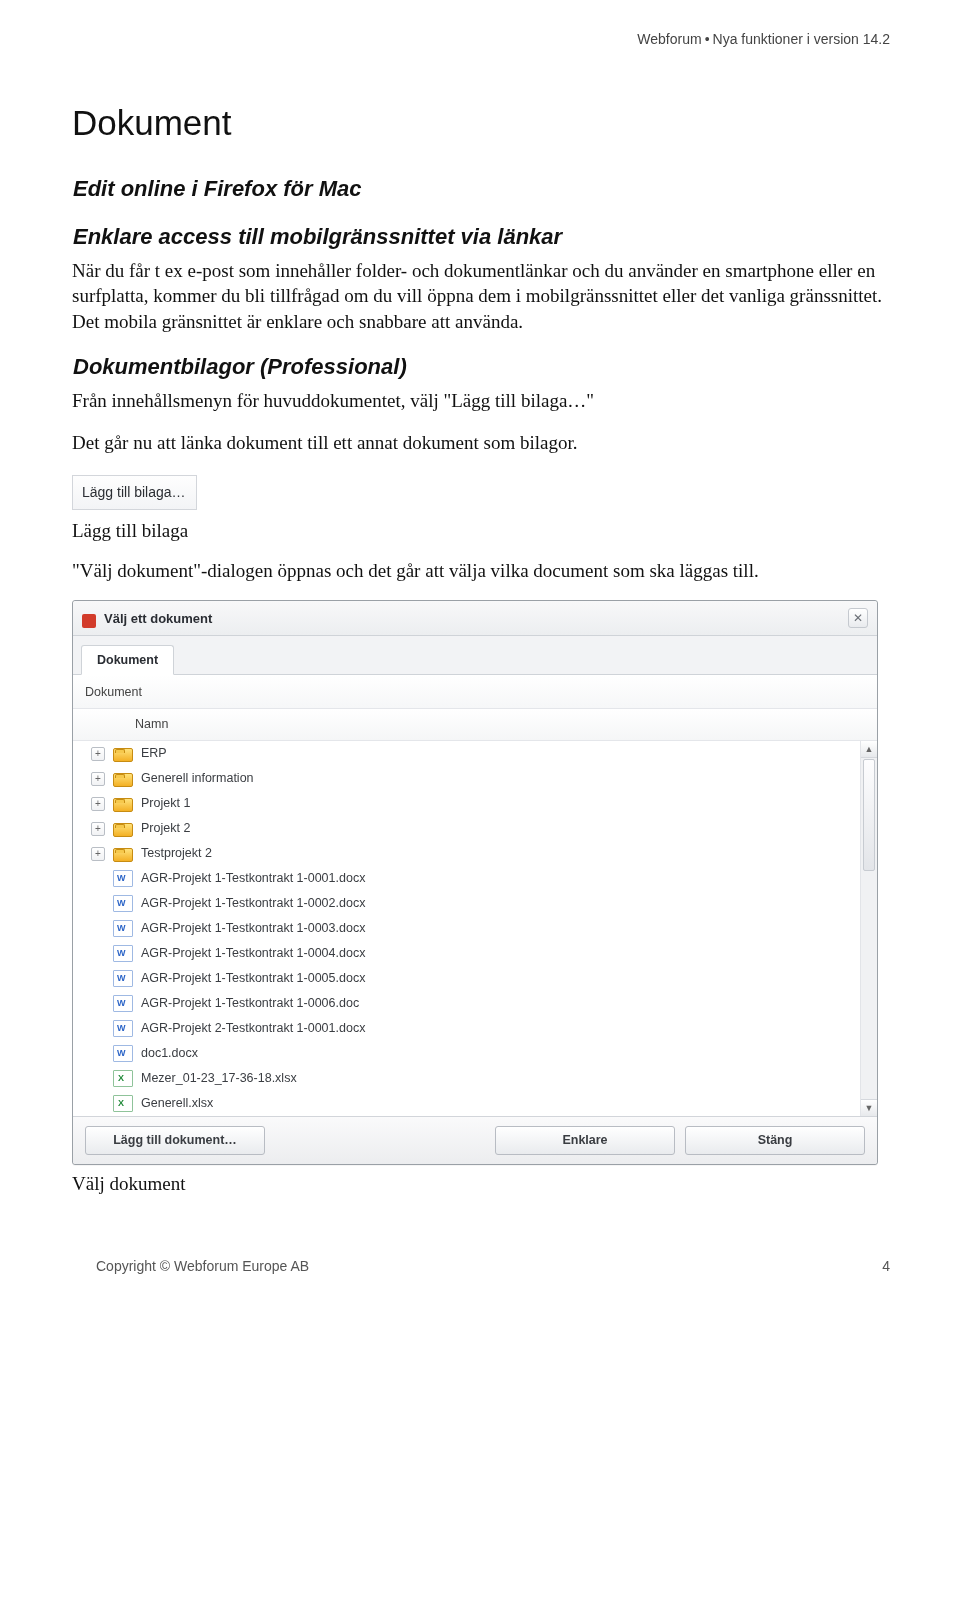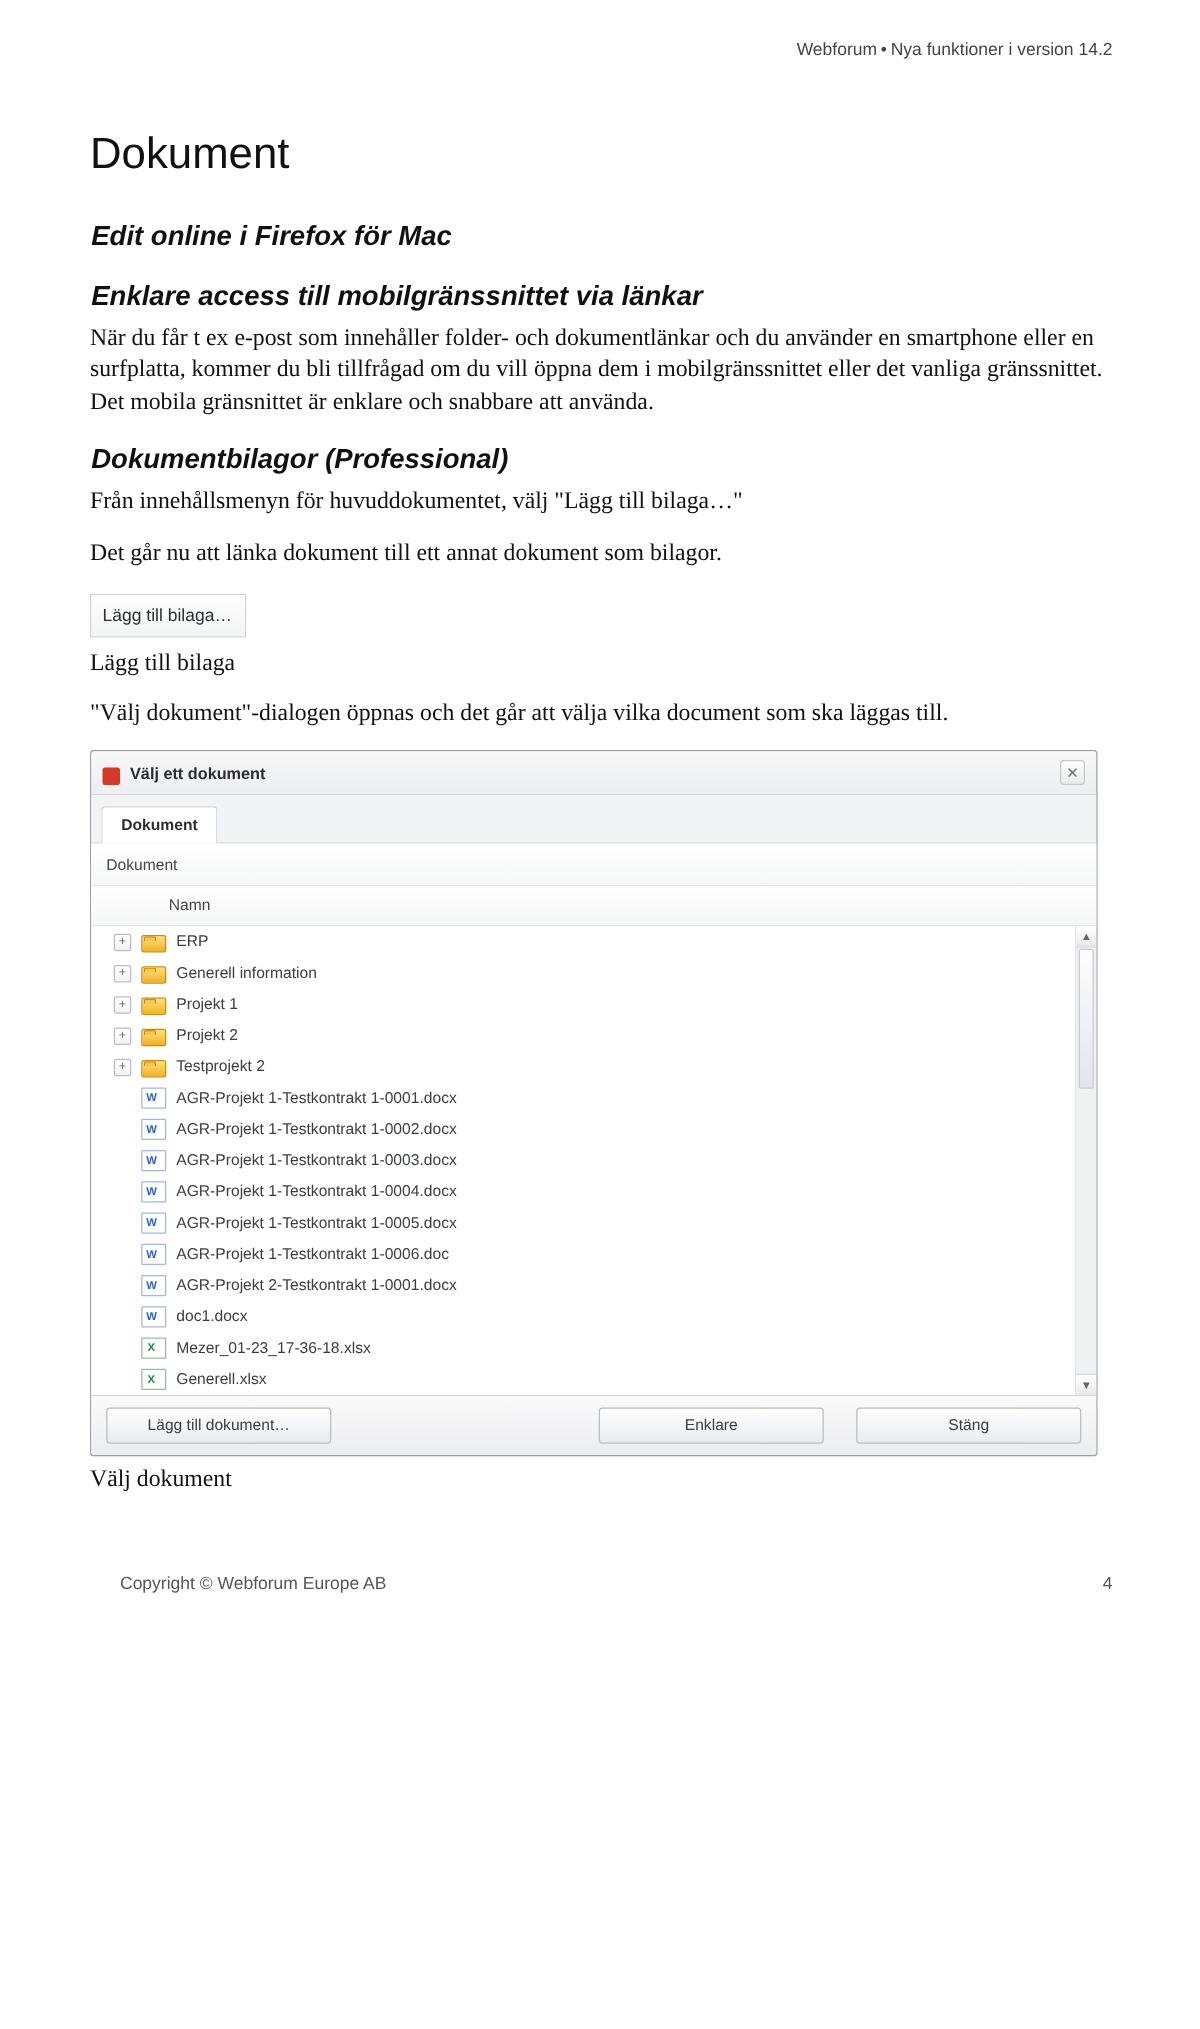--- a/index.html
+++ b/index.html
@@ -215,23 +215,24 @@
     position: absolute; left: 2px; right: 2px; top: 18px;
     height: 110px;
     background: linear-gradient(#fdfdfe,#e3e5e9);
     border: 1px solid #c7cbd1;
     border-radius: 2px;
   }
   .dlg-footer {
     display: flex;
     align-items: flex-end;
     padding: 9px 12px;
-    gap: 26px;
+    gap: 10px;
     background: linear-gradient(#fafafb,#ecedef);
     border-radius: 0 0 3px 3px;
+    font-weight: bold;
   }
   .dlg-footer .spacer { flex: 1; }
   .dlg-btn {
     min-width: 150px;
     padding: 5px 14px;
     font-size: 12.5px;
     font-family: Arial, Helvetica, sans-serif;
     color: #3a3d42;
     text-align: center;
     border: 1px solid #b8bcc3;

